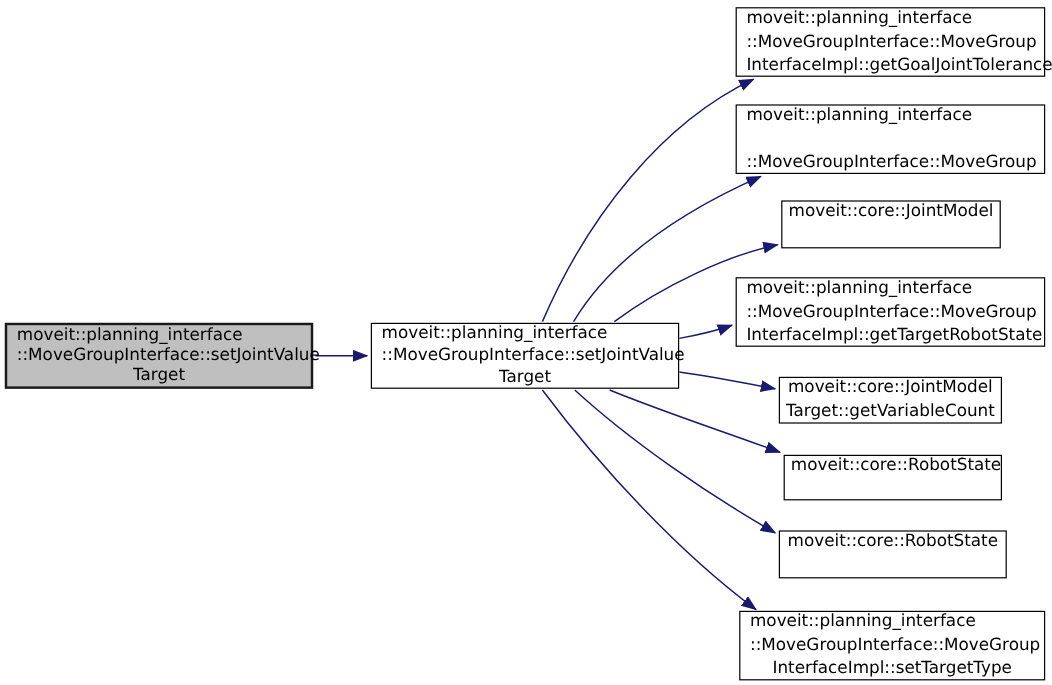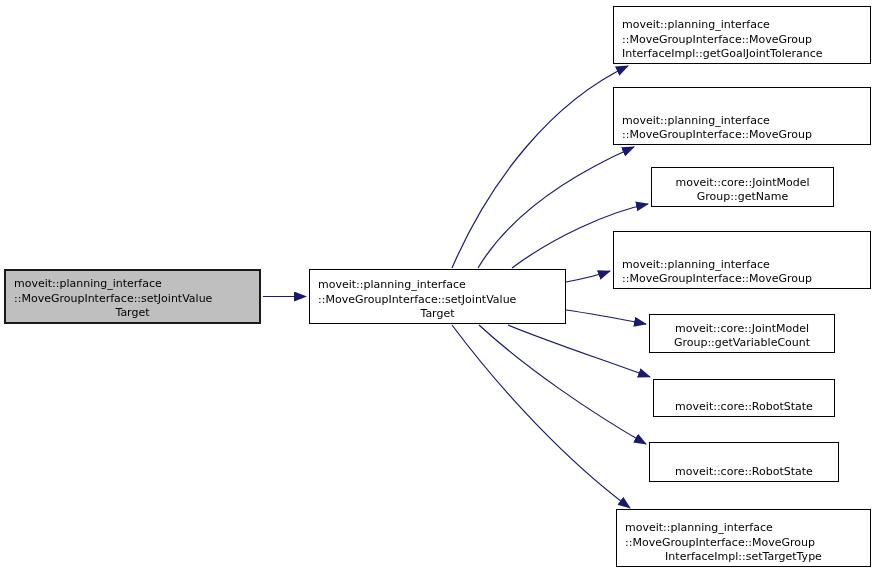--- a/index.html
+++ b/index.html
@@ -11,22 +11,22 @@
     overflow:hidden;
   }
   .edges{position:absolute;left:0;top:0;width:877px;height:571px;}
   .node{
     position:absolute;
     box-sizing:border-box;
     background:#ffffff;
     border:1px solid #000000;
     display:flex;
     flex-direction:column;
-    justify-content:flex-end;
-    font-size:11px;
+    justify-content:space-between;
+    font-size:14px;
     line-height:14.6px;
     color:#000000;
     padding:1px 5px;
     cursor:pointer;
   }
   .node.highlight{
     background:#bfbfbf;
     border-width:2px;
     border-color:#1a1a1a;
     cursor:default;
@@ -77,31 +77,31 @@
     <div class="ln left">InterfaceImpl::getGoalJointTolerance</div>
   </div>
 
   <div class="node" style="left:613px;top:87px;width:258px;height:58px;">
     <div class="ln left">moveit::planning_interface</div>
     <div class="ln left">::MoveGroupInterface::MoveGroup</div>
   </div>
 
   <div class="node" style="left:651px;top:167px;width:183px;height:40px;">
     <div class="ln center">moveit::core::JointModel</div>
-    <div class="ln center">Group::getName</div>
   </div>
 
   <div class="node" style="left:613px;top:231px;width:258px;height:58px;">
     <div class="ln left">moveit::planning_interface</div>
     <div class="ln left">::MoveGroupInterface::MoveGroup</div>
+    <div class="ln left">InterfaceImpl::getTargetRobotState</div>
   </div>
 
   <div class="node" style="left:649px;top:314px;width:186px;height:39px;">
     <div class="ln center">moveit::core::JointModel</div>
-    <div class="ln center">Group::getVariableCount</div>
+    <div class="ln center">Target::getVariableCount</div>
   </div>
 
   <div class="node" style="left:653px;top:379px;width:182px;height:38px;">
     <div class="ln center">moveit::core::RobotState</div>
   </div>
 
   <div class="node" style="left:649px;top:442px;width:190px;height:40px;">
     <div class="ln center">moveit::core::RobotState</div>
   </div>
 

